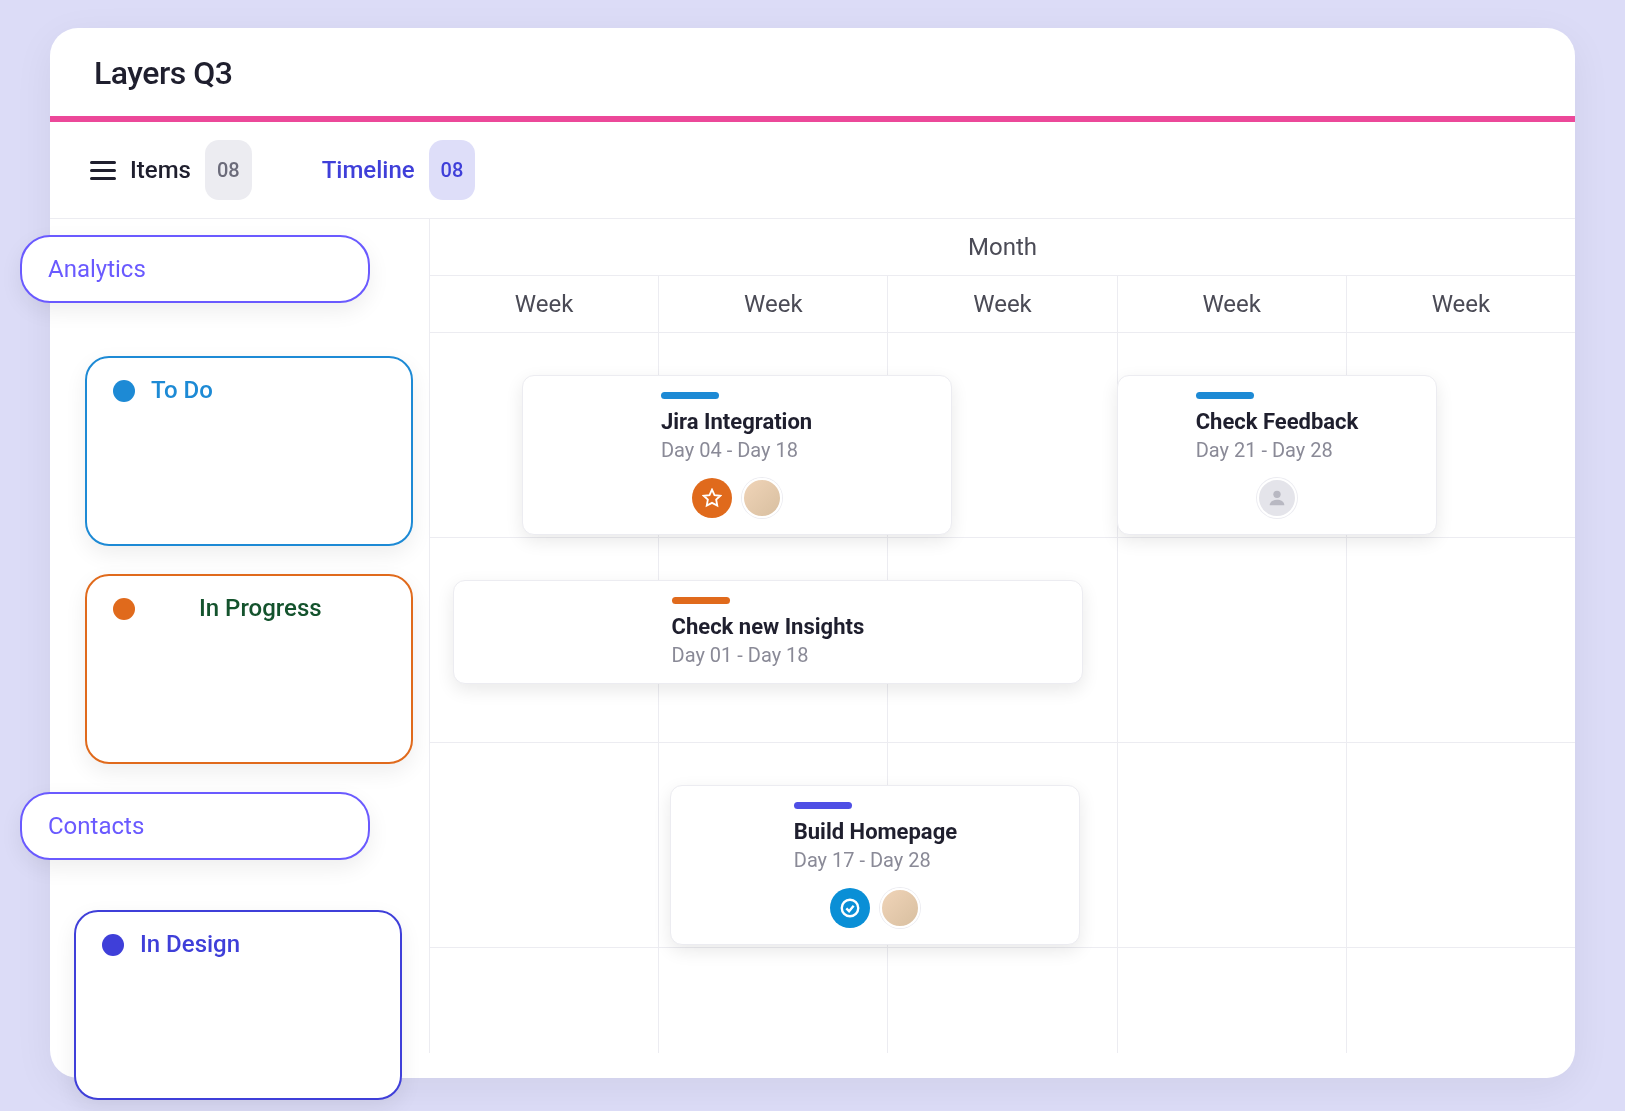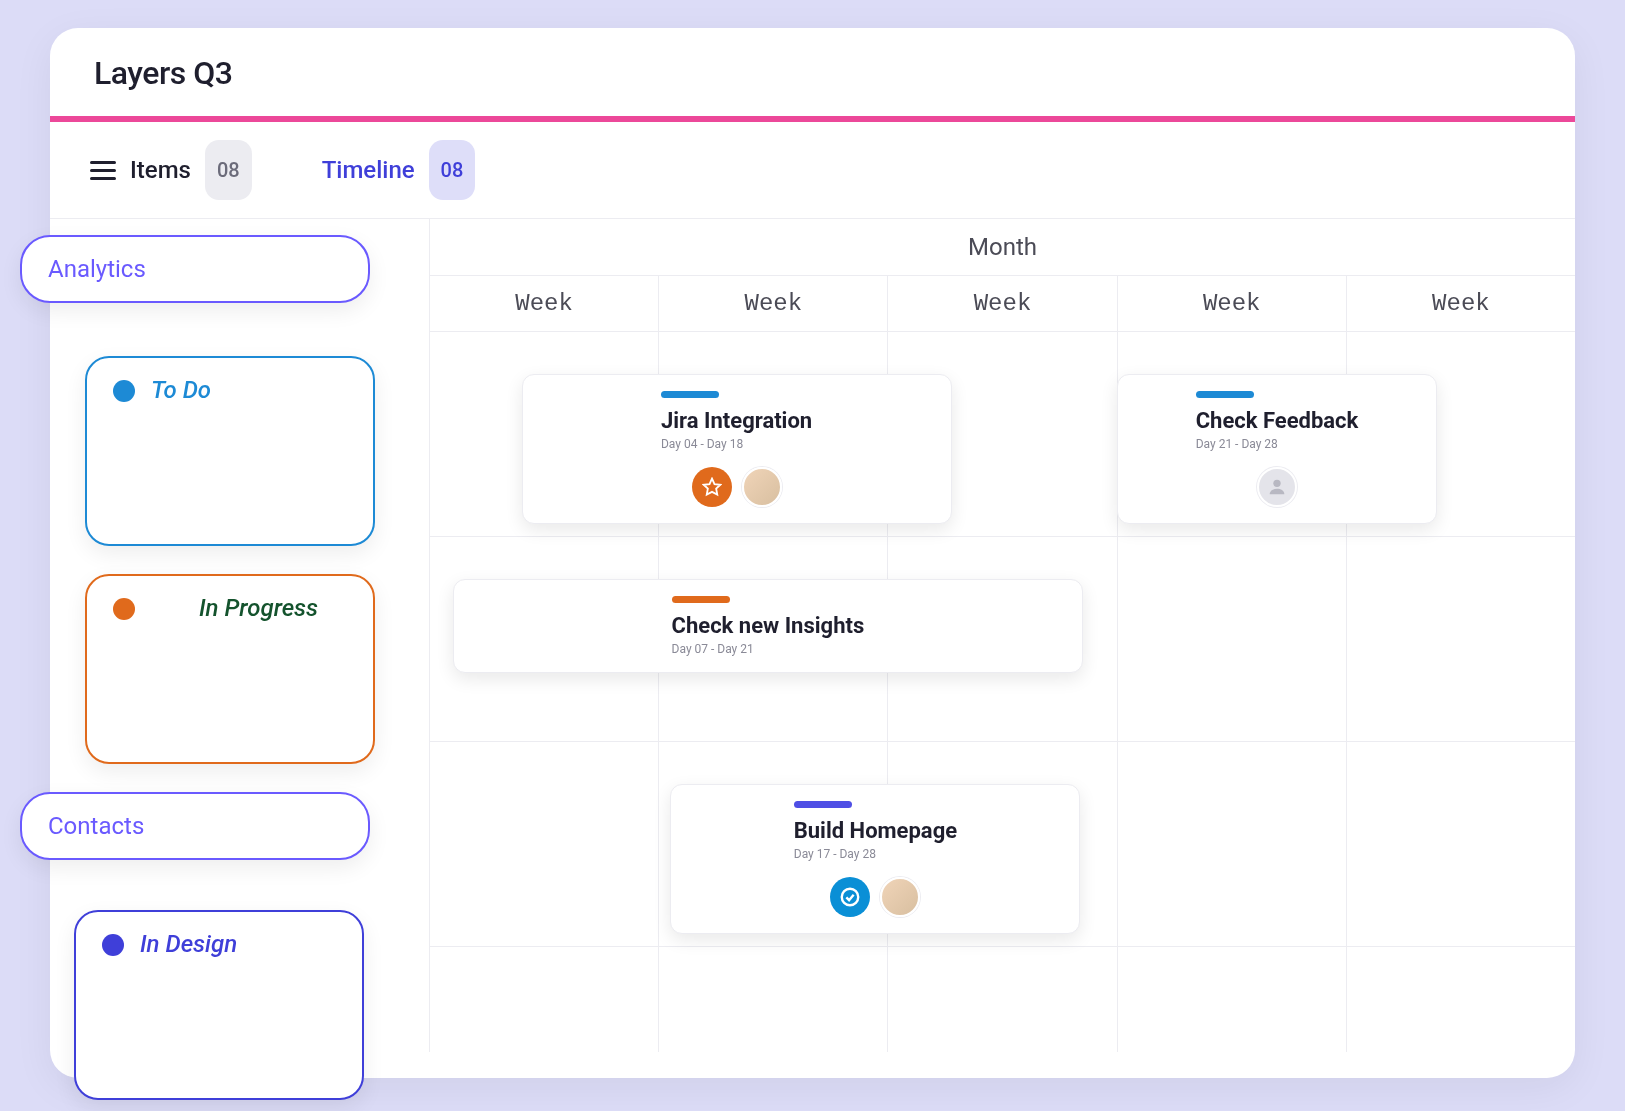--- a/index.html
+++ b/index.html
@@ -97,21 +97,20 @@
   }
   .month-row {
     text-align: center;
     border-bottom: 1px solid #ececf1;
     padding: 14px 0;
     font-size: 24px;
     color: #4b4b56;
   }
   .weeks-row {
     display: flex;
-    font-family: Liberation Mono, monospace;
   }
   .week-cell {
     flex: 1;
     text-align: center;
     padding: 14px 0;
     font-size: 24px;
     color: #4b4b56;
     border-right: 1px solid #ececf1;
   }
   .week-cell:last-child { border-right: none; }
@@ -165,21 +164,21 @@
   .stripe-blue { background: #1d8ad5; }
   .stripe-orange { background: #e06a1c; }
   .stripe-indigo { background: #4f4fe5; }
   .task-title {
     font-size: 22px;
     font-weight: 700;
     color: #1f1f2e;
     margin-bottom: 4px;
   }
   .task-range {
-    font-size: 12px;
+    font-size: 20px;
     color: #8a8a97;
   }
   .task-icons {
     display: flex;
     align-items: center;
     gap: 10px;
   }
   .round-icon {
     width: 40px;
     height: 40px;
@@ -214,26 +213,25 @@
     box-shadow: 0 8px 22px rgba(0,0,0,0.07);
   }
   .chip-header {
     border: 2.5px solid #6a5aff;
     font-size: 24px;
     color: #6a5aff;
     width: 350px;
     border-radius: 30px;
   }
   .chip-status {
-    width: 290px;
+    width: 328px;
     height: 190px;
     display: flex;
     align-items: flex-start;
     gap: 16px;
-    font-style: italic;
   }
   .chip-status.blue { border: 2.5px solid #1d8ad5; }
   .chip-status.orange { border: 2.5px solid #e06a1c; }
   .chip-status.indigo { border: 2.5px solid #3f3fd9; }
   .dot {
     width: 22px;
     height: 22px;
     border-radius: 50%;
     margin-top: 4px;
   }
@@ -325,21 +323,21 @@
                     </svg>
                   </div>
                 </div>
               </div>
             </div>
           <div class="grid-row" id="row-1">
               <div class="task-card" style="left: 2%; width: 630px; top: 42px;">
                 <div class="task-info">
                   <div class="task-stripe stripe-orange"></div>
                   <div class="task-title">Check new Insights</div>
-                  <div class="task-range">Day 07 - Day 21</div>
+                  <div class="task-range">Day 01 - Day 18</div>
                 </div>
               </div>
             </div>
           <div class="grid-row" id="row-2">
               <div class="task-card" style="left: 21%; width: 410px; top: 42px;">
                 <div class="task-info">
                   <div class="task-stripe stripe-indigo"></div>
                   <div class="task-title">Build Homepage</div>
                   <div class="task-range">Day 17 - Day 28</div>
                 </div>

